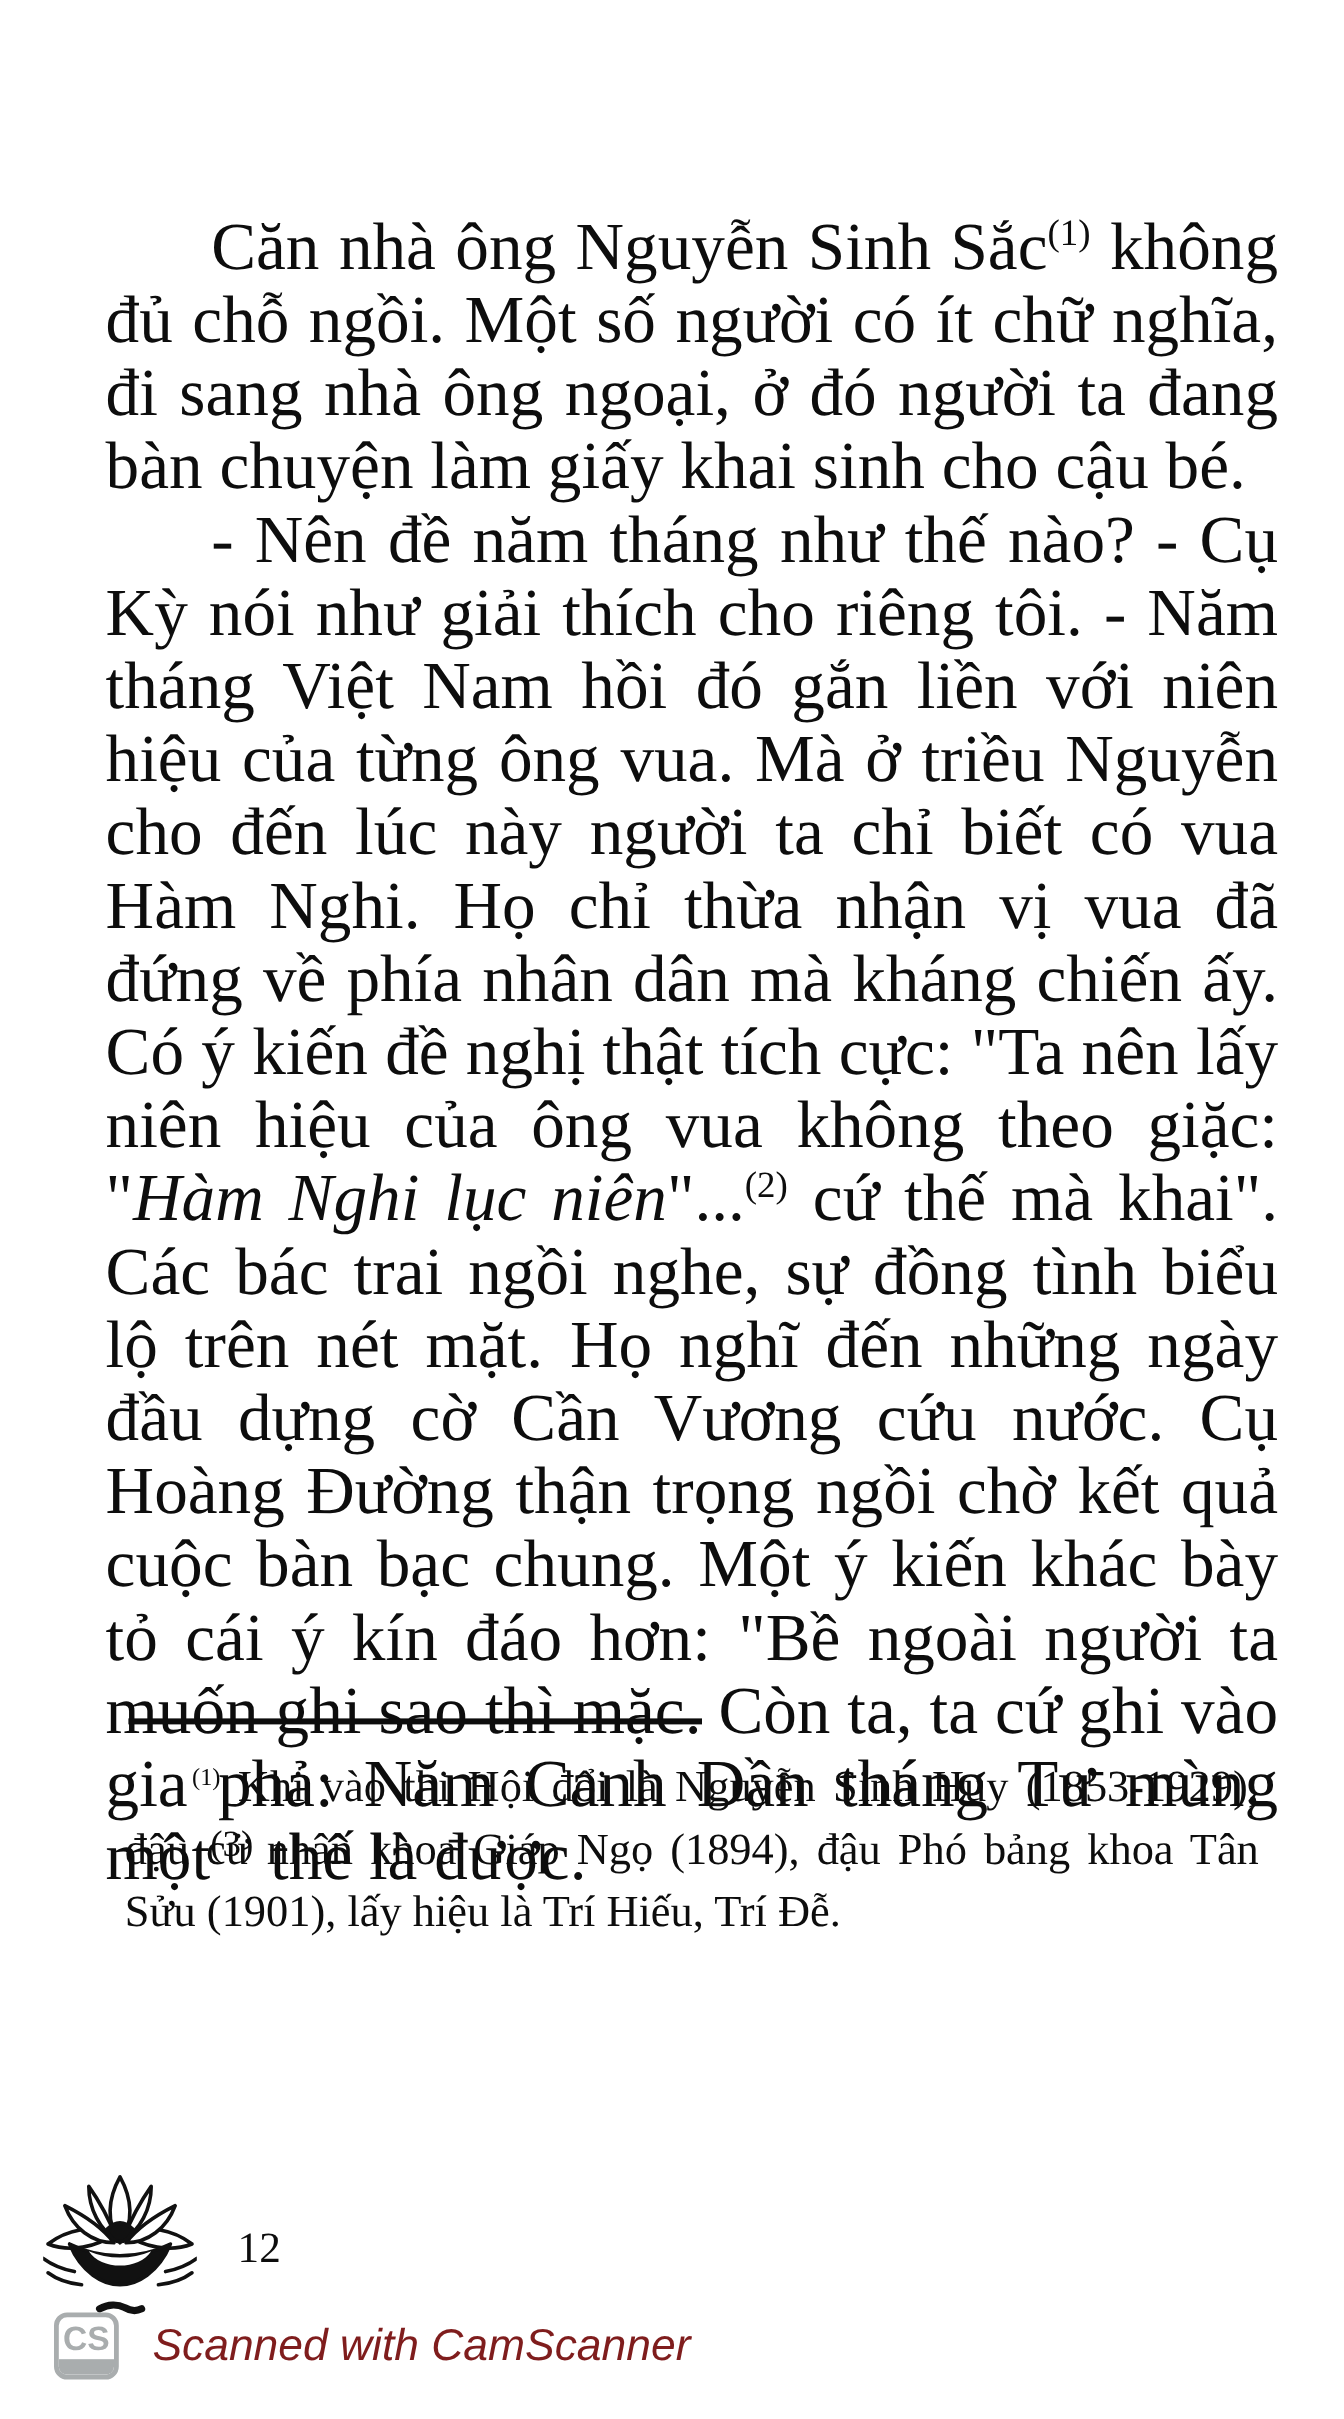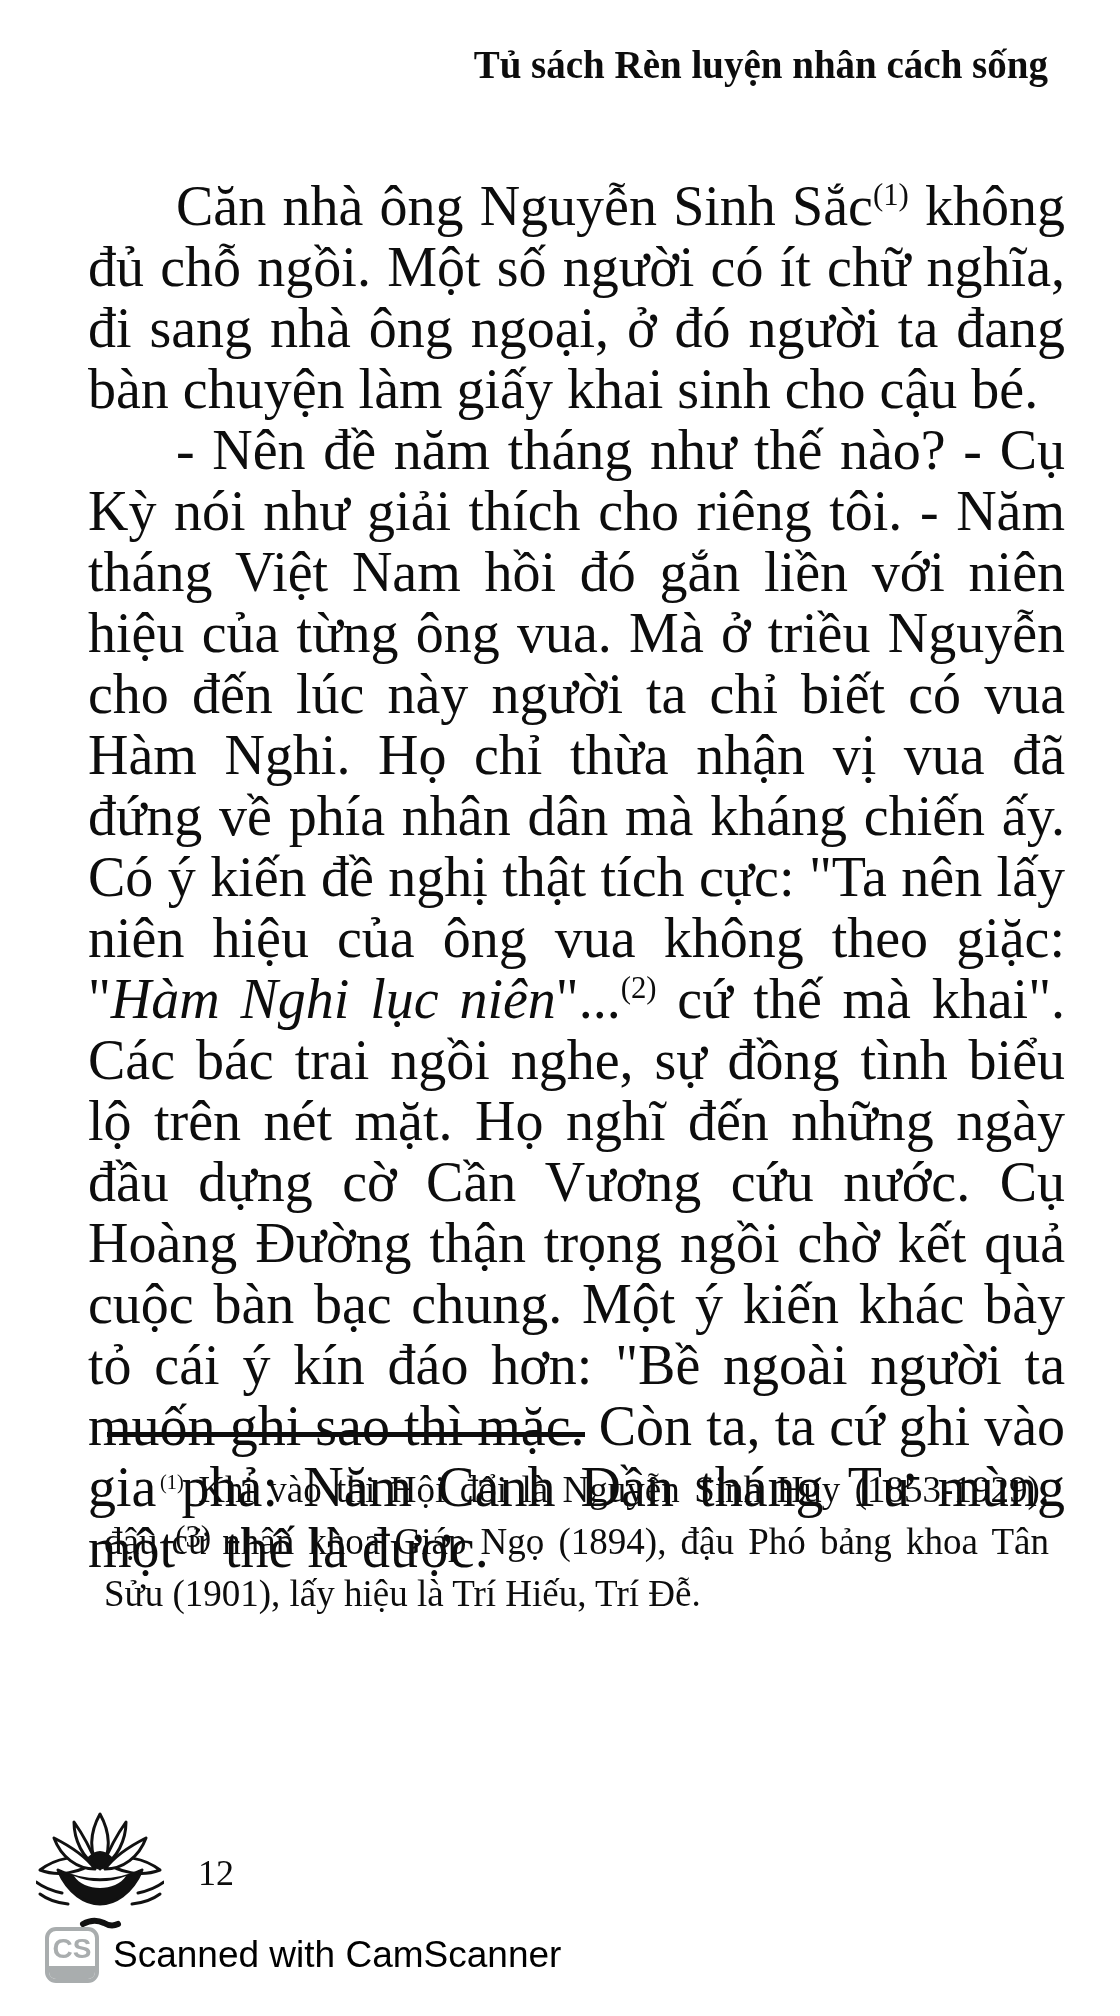--- a/index.html
+++ b/index.html
@@ -59,21 +59,21 @@
     position:absolute;
     left:198px; top:1852px;
     font-size:36px;
   }
   .footer {
     position:absolute;
     left:45px; top:1926px;
     height:58px;
     display:flex;
     align-items:center;
-    gap:14px;
+    gap:28px;
   }
   .cs-logo {
     position:relative;
     width:54px; height:56px;
     box-sizing:border-box;
     border:4px solid #a9adae;
     border-radius:11px;
     background:#ffffff;
     overflow:hidden;
     flex:0 0 auto;
@@ -89,30 +89,30 @@
   }
   .cs-strip {
     position:absolute;
     bottom:0; left:0; right:0;
     height:13px;
     background:#a9adae;
   }
   .scan-label {
     font-family:"Liberation Sans", sans-serif;
     font-size:37px;
-    color:#000000;
+    color:#7f1d1d;
     white-space:nowrap;
+    font-style:italic;
   }
 </style>
 </head>
 <body>
 
 <div class="page">
 
-  <div class="running-head">Tủ sách Rèn luyện nhân cách sống</div>
 
   <div class="body-text">
     <p><span>Căn nhà ông Nguyễn Sinh Sắc</span><sup>(1)</sup><span> không đủ chỗ ngồi. Một số người có ít chữ nghĩa, đi sang nhà ông ngoại, ở đó người ta đang bàn chuyện làm giấy khai sinh cho cậu bé.</span></p>
     <p><span>- Nên đề năm tháng như thế nào? - Cụ Kỳ nói như giải thích cho riêng tôi. - Năm tháng Việt Nam hồi đó gắn liền với niên hiệu của từng ông vua. Mà ở triều Nguyễn cho đến lúc này người ta chỉ biết có vua Hàm Nghi. Họ chỉ thừa nhận vị vua đã đứng về phía nhân dân mà kháng chiến ấy. Có ý kiến đề nghị thật tích cực: "Ta nên lấy niên hiệu của ông vua không theo giặc: "</span><span class="it">Hàm Nghi lục niên</span><span>"...</span><sup>(2)</sup><span> cứ thế mà khai". Các bác trai ngồi nghe, sự đồng tình biểu lộ trên nét mặt. Họ nghĩ đến những ngày đầu dựng cờ Cần Vương cứu nước. Cụ Hoàng Đường thận trọng ngồi chờ kết quả cuộc bàn bạc chung. Một ý kiến khác bày tỏ cái ý kín đáo hơn: "Bề ngoài người ta muốn ghi sao thì mặc. Còn ta, ta cứ ghi vào gia phả: Năm Canh Dần tháng Tư mùng một</span><sup>(3)</sup><span> thế là được.</span></p>
   </div>
 
   <div class="fn-sep"></div>
 
   <div class="footnotes">
     <p><sup>(1)</sup><span> Khi vào thi Hội đổi là Nguyễn Sinh Huy (1853-1929), đậu cử nhân khoa Giáp Ngọ (1894), đậu Phó bảng khoa Tân Sửu (1901), lấy hiệu là Trí Hiếu, Trí Đễ.</span></p>

